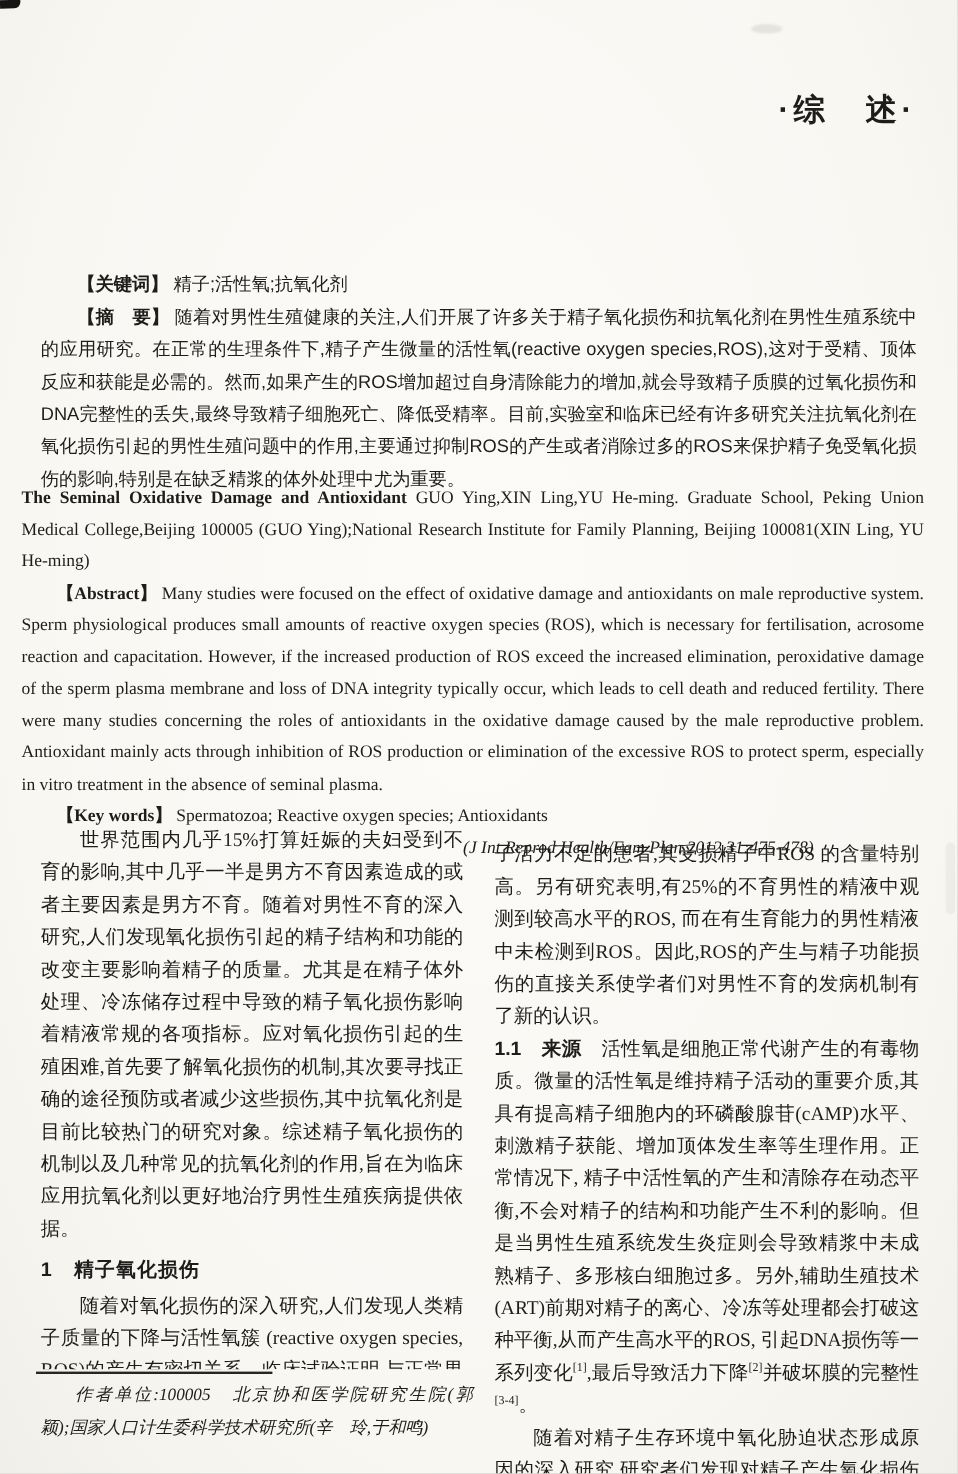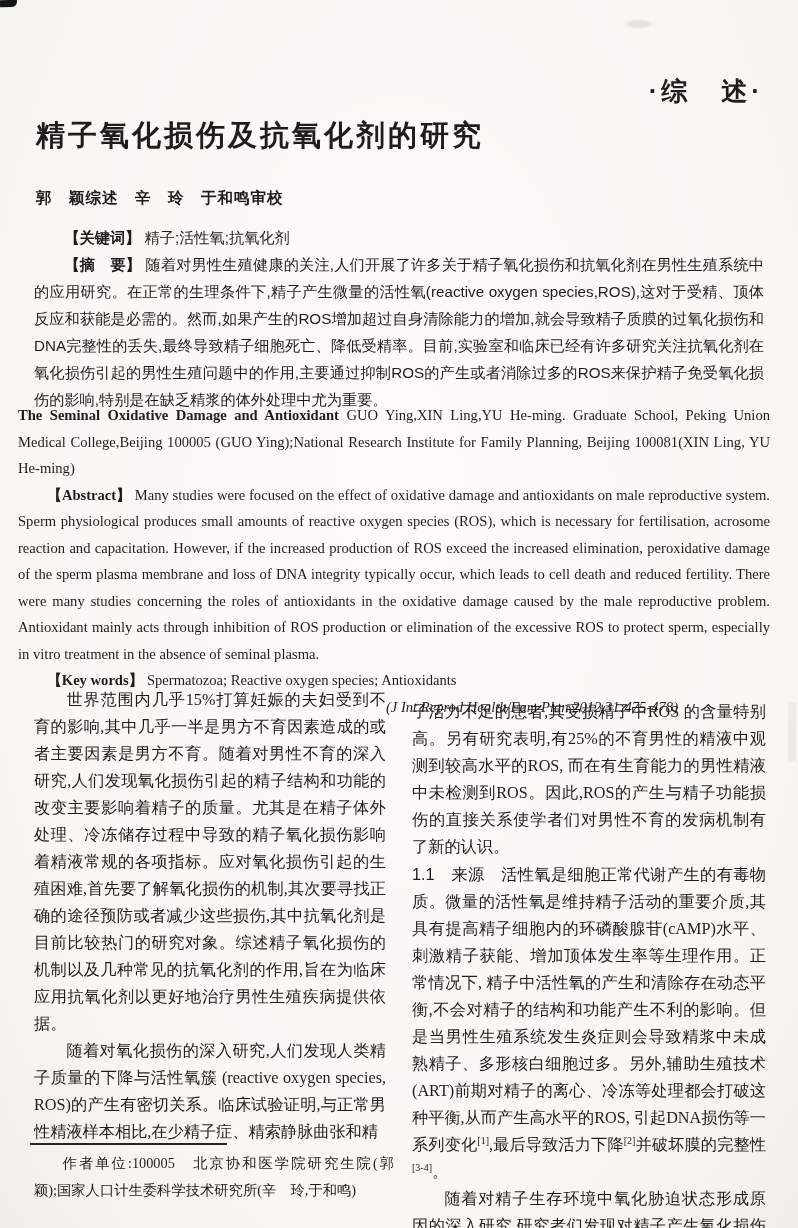--- a/index.html
+++ b/index.html
@@ -73,61 +73,60 @@
     overflow:hidden;
   }
   .col-left{left:34px;width:352px;height:454px;}
   .col-right{left:412px;width:354px;height:541px;margin-top:12px;}
   .body-p{margin:0;}
   .body-h{
     margin:7px 0 3px;
     font-family:"Liberation Sans", sans-serif;
     font-size:16.5px;font-weight:bold;letter-spacing:1px;
   }
-  .seg-b{font-family:"Liberation Sans", sans-serif;font-weight:normal;}
+  .seg-b{font-family:"Liberation Sans", sans-serif;font-weight:bold;}
   sup{font-size:10px;line-height:0;vertical-align:super;}
 
   
   .footnote{position:absolute;top:1143px;left:30px;width:364px;}
   .footnote-rule{width:197px;border-top:2px solid #262624;height:0;}
   .footnote-text{
     margin:5px 0 0 4px;
-    font-size:14.3px;line-height:27px;text-align:justify;text-indent:2em;
+    font-size:14.3px;line-height:27px;text-align:justify;text-indent:2em;font-style:italic;
   }
 </style>
 </head>
 <body>
 
 <div class="page">
 
   <div class="corner-mark"></div>
   <div class="smudge1"></div>
   <div class="smudge2"></div>
 
 
   <div class="section-tag">·综　述·</div>
 
-  <h1 class="article-title">精子氧化损伤及抗氧化剂的研究</h1>
 
-  <div class="authors-line">郭　颖综述　辛　玲　于和鸣审校</div>
 
   <div class="cn-abstract">
     <p class="indent2"><span class="lab">【关键词】</span> <span>精子;活性氧;抗氧化剂</span></p>
     <p class="indent2"><span class="lab">【摘　要】</span> <span>随着对男性生殖健康的关注,人们开展了许多关于精子氧化损伤和抗氧化剂在男性生殖系统中的应用研究。在正常的生理条件下,精子产生微量的活性氧(reactive oxygen species,ROS),这对于受精、顶体反应和获能是必需的。然而,如果产生的ROS增加超过自身清除能力的增加,就会导致精子质膜的过氧化损伤和DNA完整性的丢失,最终导致精子细胞死亡、降低受精率。目前,实验室和临床已经有许多研究关注抗氧化剂在氧化损伤引起的男性生殖问题中的作用,主要通过抑制ROS的产生或者消除过多的ROS来保护精子免受氧化损伤的影响,特别是在缺乏精浆的体外处理中尤为重要。</span></p>
   </div>
 
   <div class="en-block">
     <p><span class="en-title-bold">The Seminal Oxidative Damage and Antioxidant</span><span class="en-ital"> GUO Ying,XIN Ling,YU He-ming. Graduate School, Peking Union Medical College,Beijing 100005 (GUO Ying);National Research Institute for Family Planning, Beijing 100081(XIN Ling, YU He-ming)</span></p>
     <p class="indent2"><span class="lab">【Abstract】</span><span> Many studies were focused on the effect of oxidative damage and antioxidants on male reproductive system. Sperm physiological produces small amounts of reactive oxygen species (ROS), which is necessary for fertilisation, acrosome reaction and capacitation. However, if the increased production of ROS exceed the increased elimination, peroxidative damage of the sperm plasma membrane and loss of DNA integrity typically occur, which leads to cell death and reduced fertility. There were many studies concerning the roles of antioxidants in the oxidative damage caused by the male reproductive problem. Antioxidant mainly acts through inhibition of ROS production or elimination of the excessive ROS to protect sperm, especially in vitro treatment in the absence of seminal plasma.</span></p>
     <p class="indent2"><span class="lab">【Key words】</span><span> Spermatozoa; Reactive oxygen species; Antioxidants</span></p>
     <p class="citation-line">(J Int Reprod Health/Fam Plan,2012,31:475-478)</p>
   </div>
 
   <div class="col col-left" id="col-left">
       <p class="body-p indent2"><span>世界范围内几乎15%打算妊娠的夫妇受到不育的影响,其中几乎一半是男方不育因素造成的或者主要因素是男方不育。随着对男性不育的深入研究,人们发现氧化损伤引起的精子结构和功能的改变主要影响着精子的质量。尤其是在精子体外处理、冷冻储存过程中导致的精子氧化损伤影响着精液常规的各项指标。应对氧化损伤引起的生殖困难,首先要了解氧化损伤的机制,其次要寻找正确的途径预防或者减少这些损伤,其中抗氧化剂是目前比较热门的研究对象。综述精子氧化损伤的机制以及几种常见的抗氧化剂的作用,旨在为临床应用抗氧化剂以更好地治疗男性生殖疾病提供依据。</span></p>
+      <h3 class="body-h"><span class="seg-b">1　精子氧化损伤</span></h3>
       <p class="body-p indent2"><span>随着对氧化损伤的深入研究,人们发现人类精子质量的下降与活性氧簇 (reactive oxygen species, ROS)的产生有密切关系。临床试验证明,与正常男性精液样本相比,在少精子症、精索静脉曲张和精</span></p>
     </div>
   <div class="col col-right" id="col-right">
       <p class="body-p"><span>子活力不足的患者,其受损精子中ROS 的含量特别高。另有研究表明,有25%的不育男性的精液中观测到较高水平的ROS, 而在有生育能力的男性精液中未检测到ROS。因此,ROS的产生与精子功能损伤的直接关系使学者们对男性不育的发病机制有了新的认识。</span></p>
       <p class="body-p"><span class="seg-b">1.1　来源</span><span>　活性氧是细胞正常代谢产生的有毒物质。微量的活性氧是维持精子活动的重要介质,其具有提高精子细胞内的环磷酸腺苷(cAMP)水平、刺激精子获能、增加顶体发生率等生理作用。正常情况下, 精子中活性氧的产生和清除存在动态平衡,不会对精子的结构和功能产生不利的影响。但是当男性生殖系统发生炎症则会导致精浆中未成熟精子、多形核白细胞过多。另外,辅助生殖技术(ART)前期对精子的离心、冷冻等处理都会打破这种平衡,从而产生高水平的ROS, 引起DNA损伤等一系列变化</span><sup>[1]</sup><span>,最后导致活力下降</span><sup>[2]</sup><span>并破坏膜的完整性</span><sup>[3-4]</sup><span>。</span></p>
       <p class="body-p indent2"><span>随着对精子生存环境中氧化胁迫状态形成原因的深入研究,研究者们发现对精子产生氧化损伤的ROS主要有两个来源: 一是精子本身产生的过多</span></p>
     </div>
 
   <div class="footnote">
     <div class="footnote-rule"></div>

